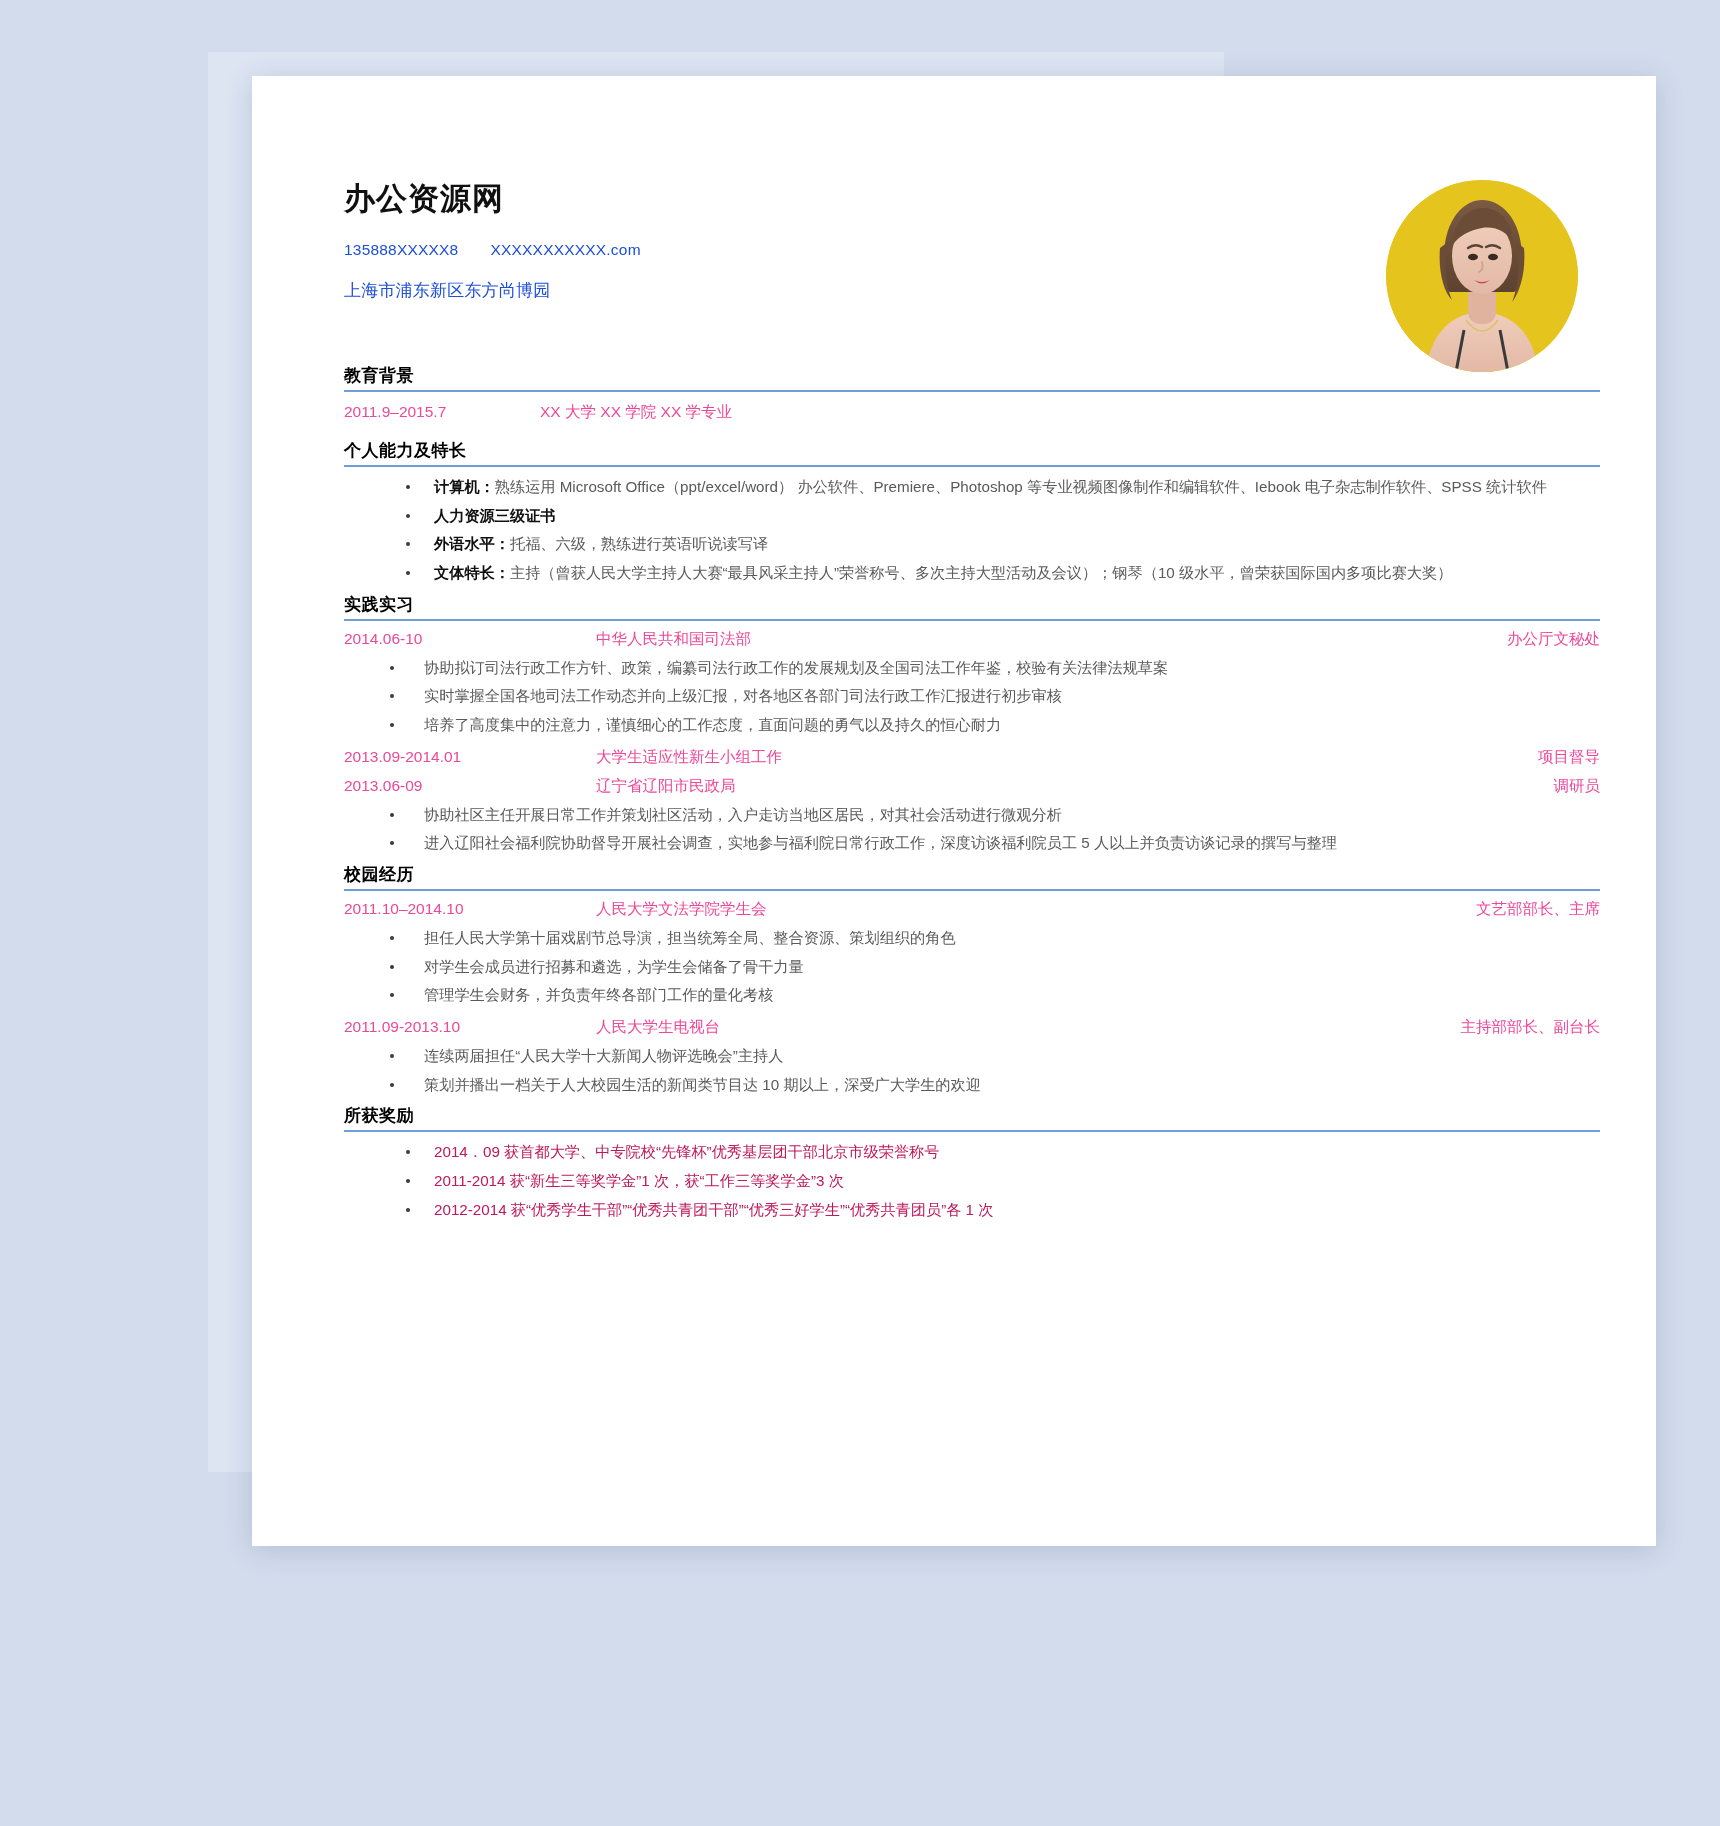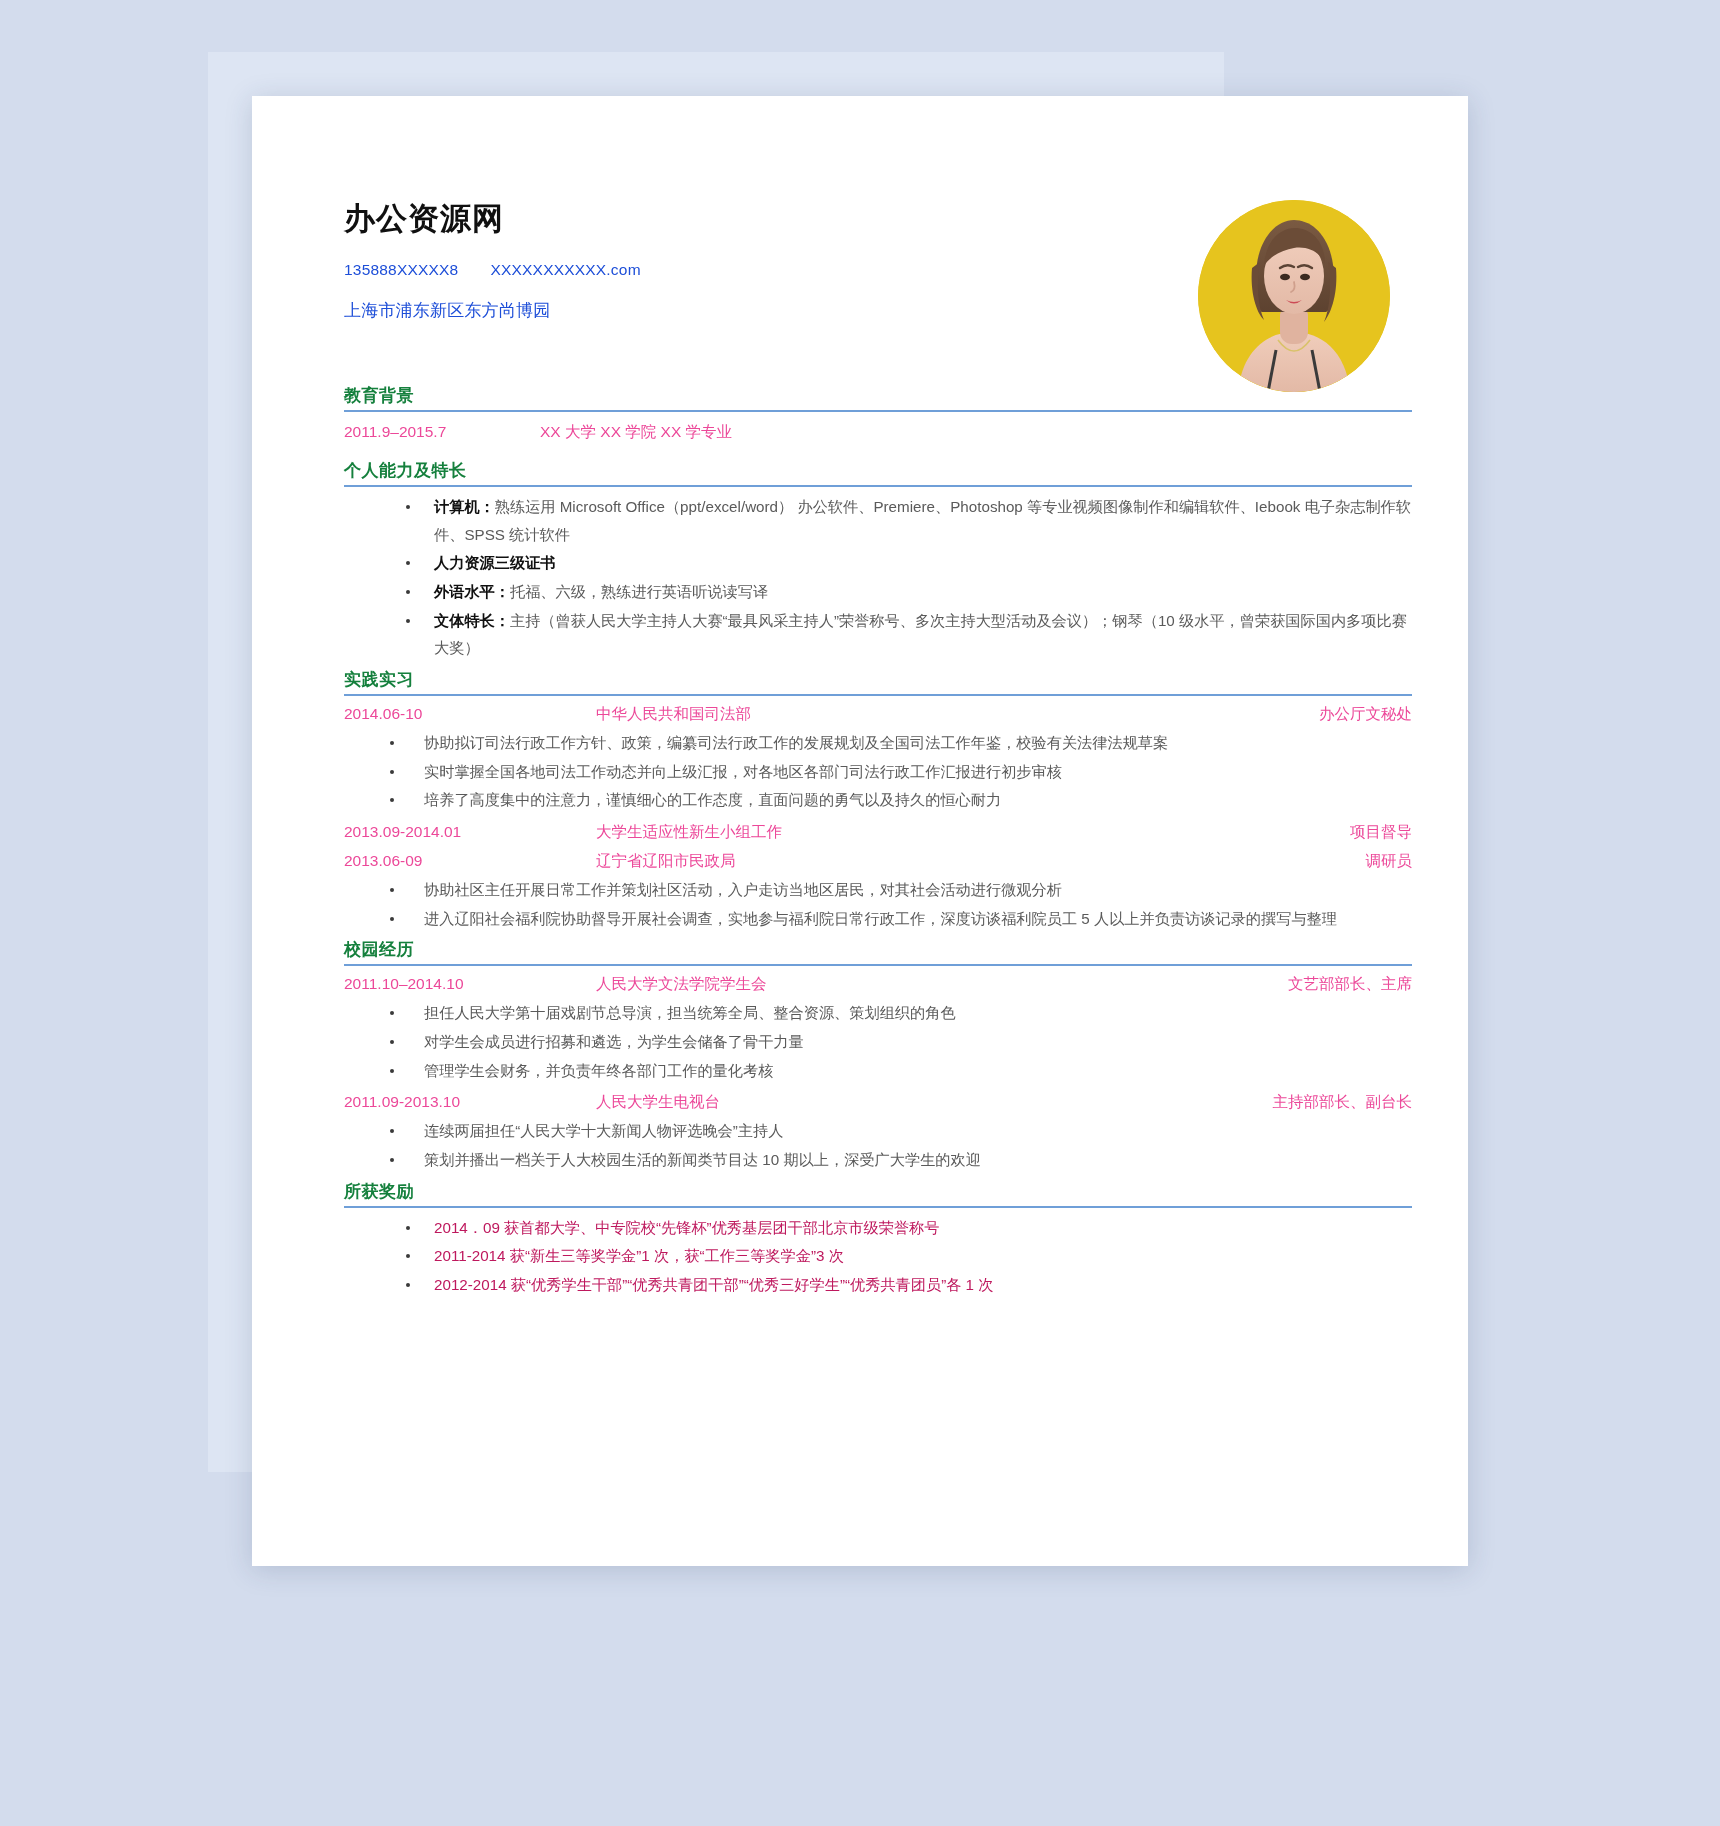--- a/index.html
+++ b/index.html
@@ -17,22 +17,22 @@
   
   .backing-sheet {
     position: absolute;
     left: 208px; top: 52px;
     width: 1016px; height: 1420px;
     background: #dde5f3;
   }
   
   .page {
     position: absolute;
-    left: 252px; top: 96px;
-    width: 1216px; height: 1470px;
+    left: 252px; top: 76px;
+    width: 1404px; height: 1470px;
     background: #ffffff;
     box-shadow: 0 4px 26px rgba(40,60,100,0.18);
     padding: 0;
   }
   .page-inner {
     position: relative;
     padding: 62px 56px 40px 92px;
     height: 100%;
   }
 
@@ -67,21 +67,21 @@
     overflow: hidden;
     background: #e6c41e;
   }
   .photo svg { display: block; width: 192px; height: 192px; }
 
   
   .section { margin-top: 4px; }
   .sec-title {
     font-size: 17px;
     font-weight: bold;
-    color: #15803d;
+    color: #000000;
     letter-spacing: .5px;
     padding-bottom: 3px;
   }
   .sec-rule {
     height: 2px;
     background: #6f9fd8;
     width: 100%;
     margin-bottom: 6px;
   }
 

